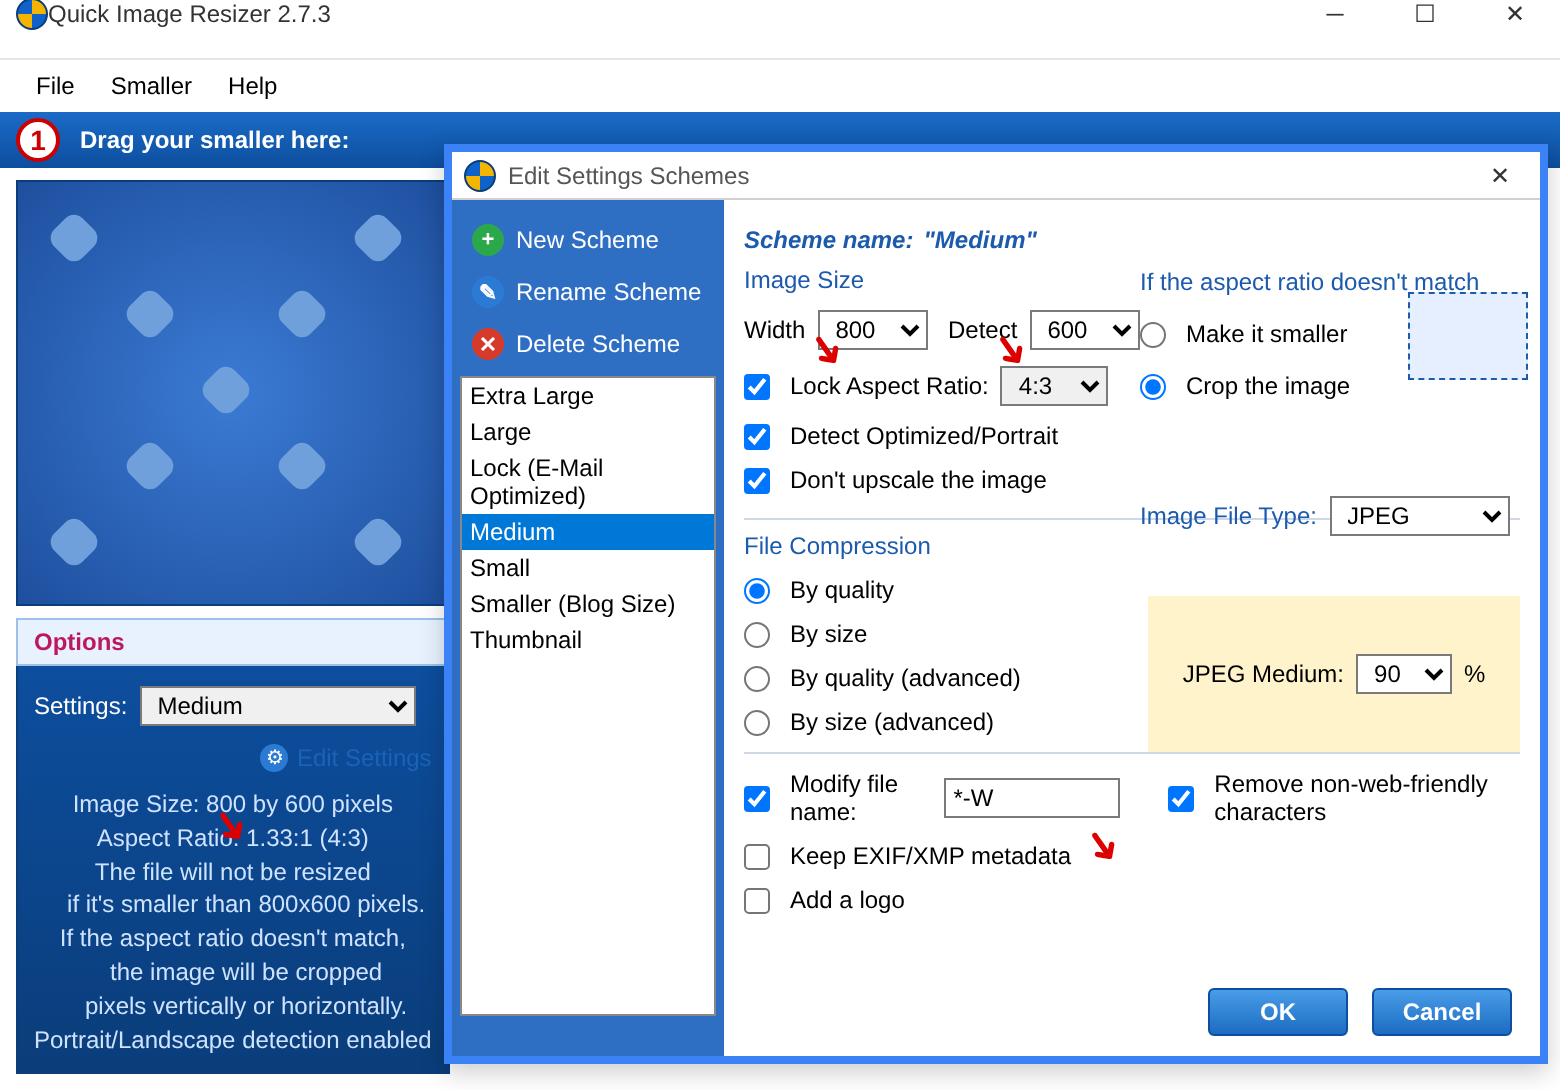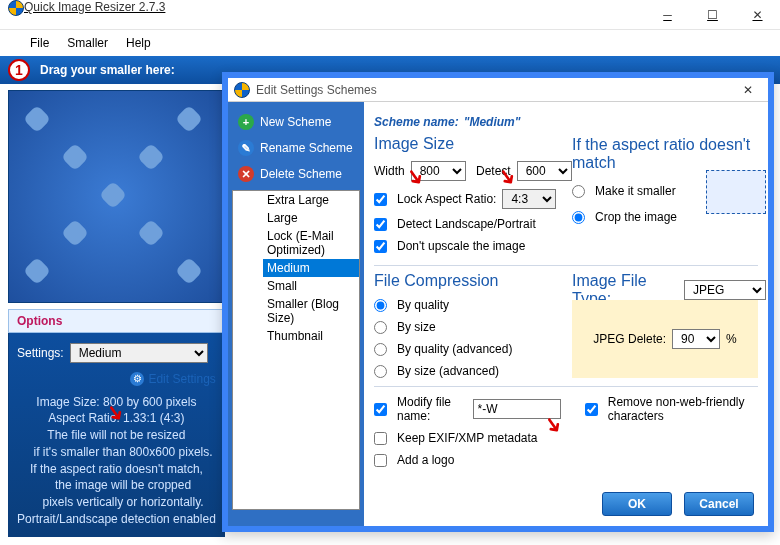--- a/index.html
+++ b/index.html
@@ -1,53 +1,53 @@
 <!DOCTYPE html>
 <html><head>
 <meta charset="utf-8">
 <style>
 * { box-sizing: border-box; font-family: "Segoe UI", Tahoma, sans-serif; font-size: 12px; }
 body { margin: 0; background: #fff; width: 780px; height: 545px; overflow: hidden; position: relative; }
-.titlebar { height: 30px; display: flex; padding: 0 0 16px 8px; background: #fff; border-bottom: 1px solid #e5e5e5; text-decoration: underline; }
+.titlebar { height: 30px; display: flex; align-items: center; padding: 0 0 16px 8px; background: #fff; border-bottom: 1px solid #e5e5e5; }
 .titlebar .title { flex: 1; color: #333; font-size: 12px; }
 .winbtn { width: 45px; height: 29px; display: flex; align-items: center; justify-content: center; color: #333; }
-.menubar { height: 26px; display: flex; align-items: center; gap: 18px; padding: 0 30px; background: #fff; }
+.menubar { height: 26px; display: flex; align-items: center; gap: 18px; padding: 0 18px; background: #fff; }
 .menubar span { color: #000; }
 .bluebar { height: 28px; background: linear-gradient(#1a6bc7,#0d4e9e); color: #fff; display: flex; align-items: center; padding-left: 8px; font-weight: bold; }
 .badge1 { width: 22px; height: 22px; border-radius: 50%; background: #fff; color: #c00; font-weight: bold; display: flex; align-items: center; justify-content: center; margin-right: 10px; border: 2px solid #c00; font-size: 14px; }
 .mainrow { display: flex; }
 .dropzone { width: 216px; height: 213px; margin: 6px 0 0 8px; background: radial-gradient(circle,#3b7bd4,#1e4f9e); position: relative; border: 1px solid #0a3d7a; }
 .dz-dot { width: 20px; height: 20px; position: absolute; background: #6fa0db; border-radius: 6px; transform: rotate(45deg); }
 .opt-panel { margin: 6px 8px 0 8px; }
 .opt-head { background: #e8f2ff; border: 1px solid #9cc0e8; padding: 4px 8px; color: #be185d; font-weight: bold; }
 .opt-body { background: linear-gradient(#0d4e9e,#0a3d7a); color: #fff; padding: 10px 8px 8px 8px; border: 1px solid #0a3d7a; border-top: none; }
 .opt-row { display: flex; align-items: center; gap: 6px; margin-bottom: 10px; }
 select, input[type=text] { border: 1px solid #7a7a7a; background: #fff; height: 20px; padding: 0 4px; font-size: 12px; }
 .edit-link { color: #1b63b8; display: inline-flex; align-items: center; gap: 4px; margin-left: 50px; }
 .info-txt { color: #cfe3ff; font-size: 11px; line-height: 1.4; text-align: center; }
 .redarr { position: absolute; color: #d00; font-size: 22px; transform: rotate(55deg); pointer-events: none; }
 
 
-.dialog { position: absolute; left: 222px; top: 72px; width: 552px; height: 460px; background: #eab308; border: 6px solid #3b82f6; box-shadow: 0 4px 12px rgba(0,0,0,0.2); display: flex; flex-direction: column; }
+.dialog { position: absolute; left: 222px; top: 72px; width: 552px; height: 460px; background: #eab308; border: 4px solid #3b82f6; box-shadow: 0 4px 12px rgba(0,0,0,0.2); display: flex; flex-direction: column; }
 .dlg-title { height: 24px; background: #fff; display: flex; align-items: center; padding: 0 6px; border-bottom: 1px solid #d0d0d0; }
 .dlg-title .t { flex: 1; color: #555; font-size: 12px; }
 .dlg-close { width: 28px; text-align: center; color: #333; }
 .dlg-body { flex: 1; display: flex; background: #fff; }
 .dlg-left { width: 136px; background: #2f6fc3; padding: 8px 4px; }
 .scheme-btn { display: flex; align-items: center; gap: 6px; color: #fff; padding: 4px 6px; margin-bottom: 2px; border-radius: 3px; }
 .scheme-btn .ic { width: 16px; height: 16px; border-radius: 50%; display: flex; align-items: center; justify-content: center; font-size: 11px; font-weight: bold; }
 .ic-new { background: #2ba84a; color: #fff; }
 .ic-ren { background: #2b7bd4; color: #fff; }
 .ic-del { background: #d43b2b; color: #fff; }
-.scheme-list { background: #fff; border: 1px solid #888; margin-top: 4px; height: 320px; overflow: auto; padding-left: 30px; }
+.scheme-list { background: #fff; border: 1px solid #888; margin-top: 4px; height: 320px; overflow: auto; }
 .scheme-list div { padding: 2px 4px; color: #000; }
 .scheme-list .sel { background: #0078d7; color: #fff; }
 .dlg-right { flex: 1; padding: 8px 10px; position: relative; }
 .h1 { color: #1b5aad; font-size: 18px; font-weight: bold; font-style: italic; margin-bottom: 2px; }
-.grp-lbl { color: #1b5aad; font-size: 16px; margin: 4px 0 4px 0; }
+.grp-lbl { color: #1b5aad; font-size: 12px; margin: 4px 0 4px 0; }
 .row { display: flex; align-items: center; gap: 6px; margin: 8px 0; }
 input[type=checkbox], input[type=radio] { margin: 0 4px 0 0; vertical-align: middle; }
 label { color: #000; }
 .ar-box { position: absolute; left: 208px; top: 30px; width: 194px; }
 .ratio-preview { width: 60px; height: 44px; border: 1px dashed #1b5aad; background: #e6efff; float: right; margin-top: -6px; }
 .jpeg-box { position: absolute; right: 10px; top: 198px; width: 186px; height: 78px; background: #fff3cc; display: flex; align-items: center; justify-content: center; gap: 6px; }
 .btnrow { position: absolute; right: 14px; bottom: 10px; display: flex; gap: 12px; font-weight: bold; }
 .btn { width: 70px; height: 24px; background: linear-gradient(#4a9de8,#1b6cc2); color: #fff; border: 1px solid #0d4e9e; border-radius: 3px; display: flex; align-items: center; justify-content: center; }
 .hr { border-top: 1px solid #cfd8e6; margin: 6px 0; }
 .app-ico { width:16px; height:16px; background: conic-gradient(#f5b400 0 25%, #0f62c9 25% 50%, #f5b400 50% 75%, #0f62c9 75% 100%); border-radius:50%; border:1px solid #0a3d7a; }
@@ -156,21 +156,21 @@
         </div>
         <div class="redarr" style="left:42px;top:62px">➜</div>
         <div class="redarr" style="left:134px;top:62px">➜</div>
         <div class="row">
             <input type="checkbox" checked="" style="">
             <label>Lock Aspect Ratio:</label>
           <select style="width:54px;background:#f0f0f0"><option>4:3</option></select>
           </div>
         <div class="row">
             <input type="checkbox" checked="" style="">
-            <label>Detect Landscape/Portrait</label>
+            <label>Detect Optimized/Portrait</label>
           </div>
         <div class="row">
             <input type="checkbox" checked="" style="">
             <label>Don't upscale the image</label>
           </div>
       </div>
 
       <div class="ar-box">
         <div class="grp-lbl">If the aspect ratio doesn't match</div>
         <div style="float:left">
@@ -207,21 +207,21 @@
             <input type="radio" name="fc" style="">
             <label>By quality (advanced)</label>
           </div>
         <div class="row">
             <input type="radio" name="fc" style="">
             <label>By size (advanced)</label>
           </div>
       </div>
 
       <div class="jpeg-box">
-        <label>JPEG Delete:</label>
+        <label>JPEG Medium:</label>
         <select style="width:48px"><option>90</option></select>
         <span>%</span>
       </div>
 
       <div class="hr"></div>
 
       <div class="row">
         <input type="checkbox" checked="" style="">
         <label>Modify file name:</label>
         <input type="text" style="width: 88px;" value="*-W">

